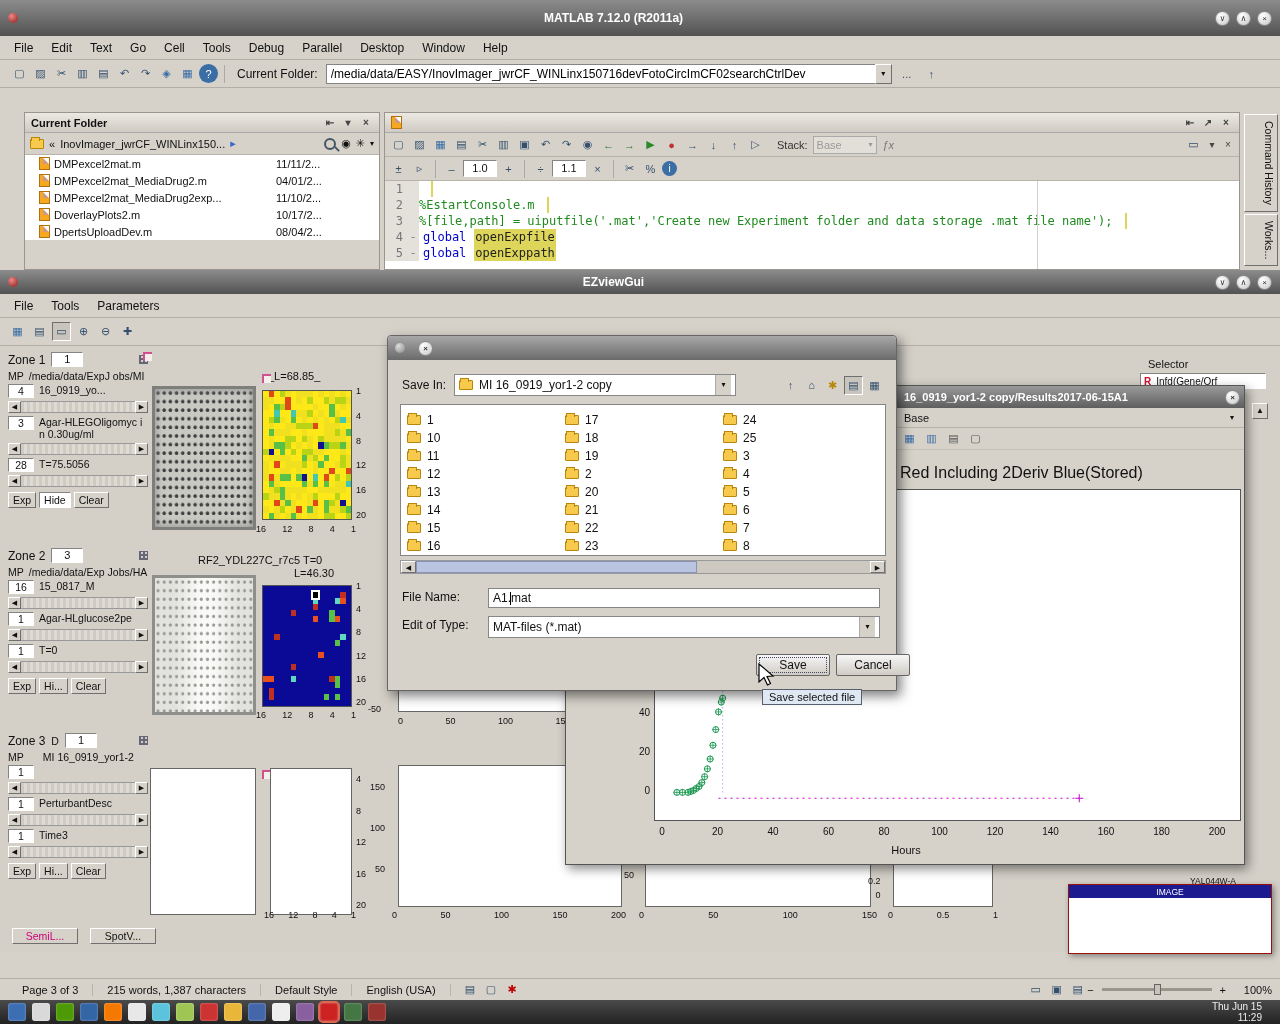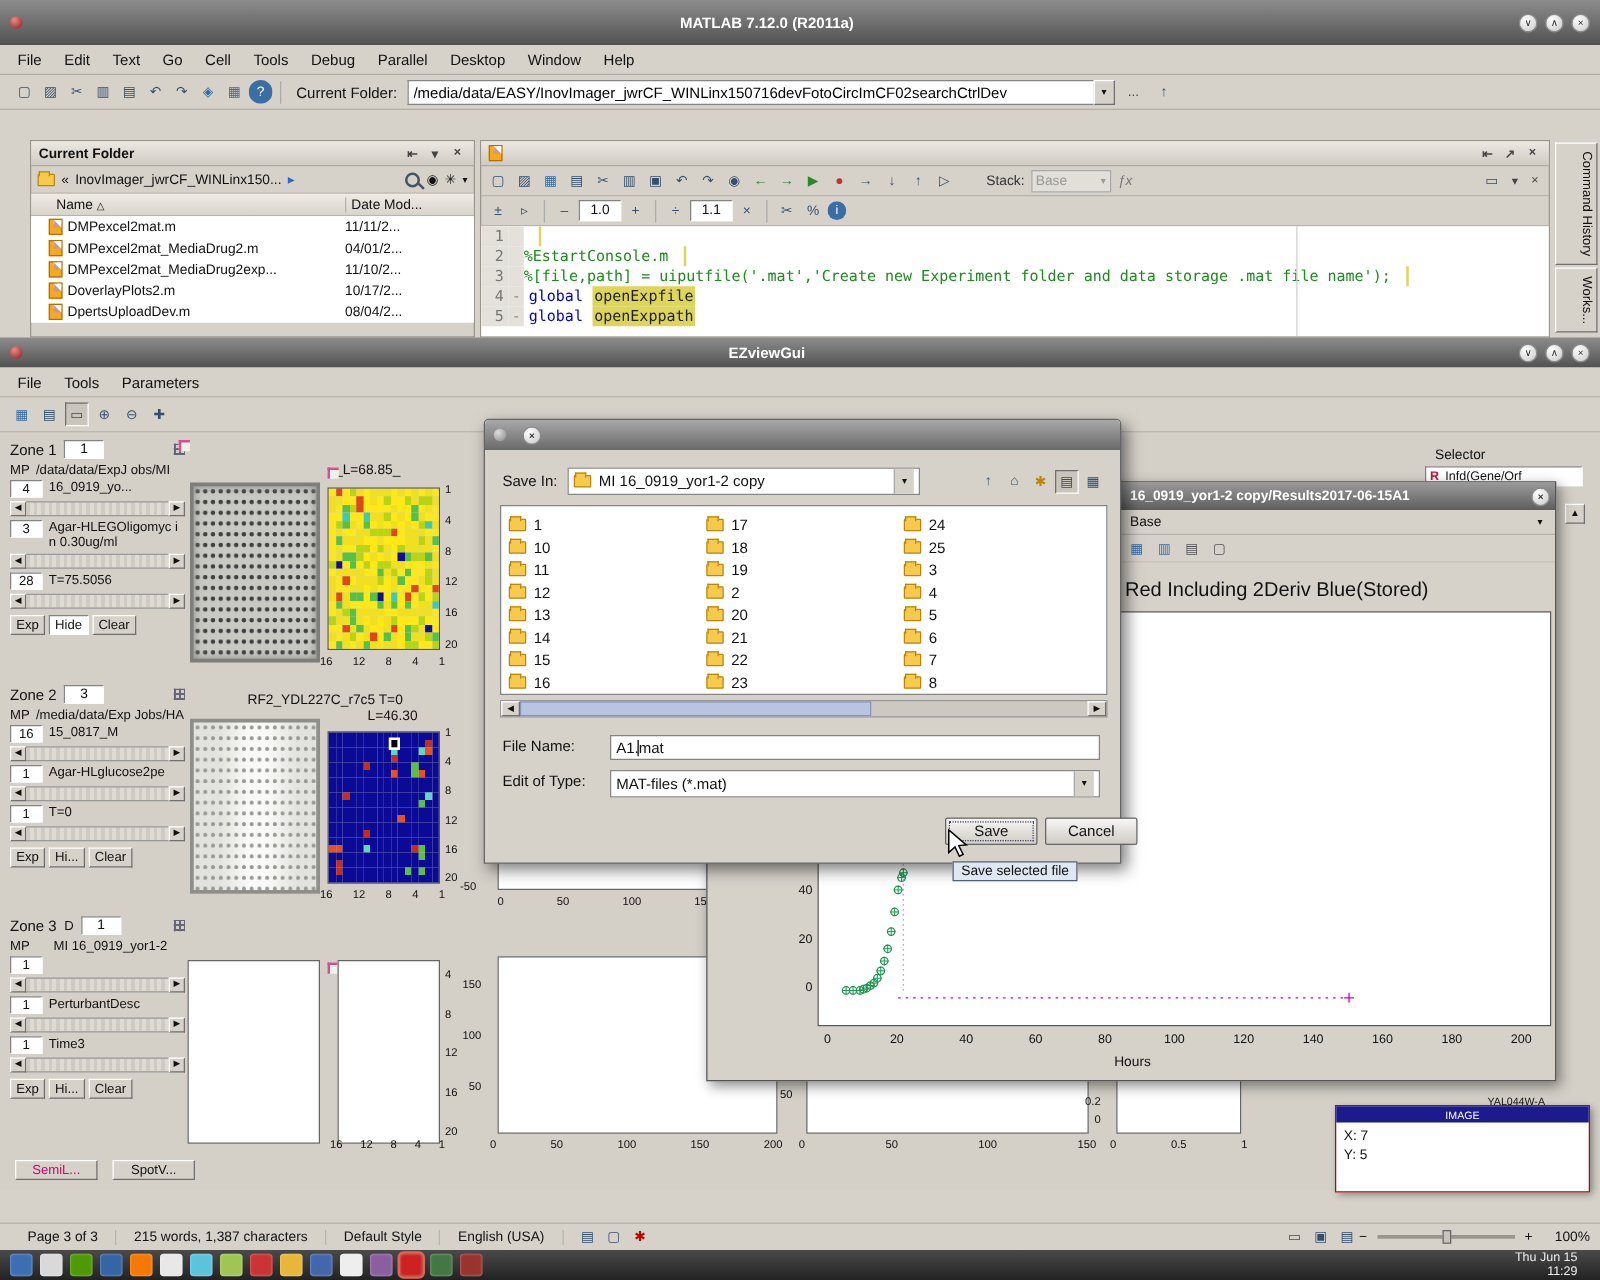--- a/index.html
+++ b/index.html
@@ -52,21 +52,21 @@
 .ed-tb{height:24px;display:flex;align-items:center;padding:0 4px;border-bottom:1px solid #b8b4ac;gap:2px;}
 #code-area{position:relative;flex:1;background:#fff;overflow:hidden;}
 #code-area::after{content:"";position:absolute;left:652px;top:0;bottom:0;border-left:1px solid #d0d0d0;}
 .codeline{display:flex;height:16px;line-height:16px;font-family:"DejaVu Sans Mono",monospace;font-size:12px;white-space:pre;}
 .ln{width:22px;text-align:right;padding-right:4px;color:#777;background:#e4e1da;flex:none;}
 .fold{width:12px;color:#888;background:#e4e1da;flex:none;text-align:center;}
 .cmt{color:#1f8b1f;}
 .kw{color:#0000cd;margin-left:4px;}
 .vr{background:#ded65a;color:#222;margin-left:8px;padding:0 1px;}
 .zoom-field{width:34px;height:17px;text-align:center;font-size:11px;line-height:15px;}
-.stack-lab{font-size:11px;color:#333;margin-left:22px;}
+.stack-lab{font-size:11px;color:#333;margin-left:10px;}
 .stack-combo{display:flex;align-items:center;width:64px;height:18px;background:#e2dfd8;border:1px solid #aaa;color:#999;font-size:11px;padding:0 3px;margin-left:3px;}
 #side-strip{left:1242px;top:112px;width:38px;height:158px;display:flex;flex-direction:column;gap:2px;padding:2px;}
 .vtab{writing-mode:vertical-rl;transform:rotate(0deg);font-size:10.5px;padding:6px 2px;text-align:center;flex:none;}
 
 #ez-title{left:0;top:270px;width:1280px;height:24px;}
 #ez-menubar{left:0;top:294px;width:1280px;height:24px;}
 #ez-toolbar{left:0;top:318px;width:1280px;height:28px;background:#d6d2ca;border-bottom:1px solid #b3afa7;display:flex;align-items:center;padding:0 8px;gap:3px;}
 #ez-content{left:0;top:346px;width:1280px;height:606px;background:#d4d0c8;}
 
 .zone{position:absolute;width:140px;font-size:10.5px;}
@@ -205,24 +205,20 @@
     <div class="crumb">
       <span class="folder-ico"></span>
       <span>«</span>
       <span style="white-space:nowrap;overflow:hidden;max-width:200px;">InovImager_jwrCF_WINLinx150...</span>
       <span style="color:#36c;">▸</span>
       <span style="flex:1;"></span>
       <span class="loupe"></span>
       <span>◉</span>
       <span>✳</span>
       <span style="font-size:8px;">▾</span>
-    </div>
-    <div class="colhead">
-      <span class="c1"><span>Name</span> <span style="font-size:8px;">△</span></span>
-      <span class="c2">Date Mod...</span>
     </div>
     <div id="file-rows">
 
         <div class="frow">
           <span class="mfile-ico"></span>
           <span class="fname">DMPexcel2mat.m</span>
           <span class="fdate">11/11/2...</span>
         </div>
 
         <div class="frow">
@@ -370,21 +366,21 @@
   <div class="abs" id="ez-content">
 
     <div class="zone" style="left:8px;top:6px;">
       <div class="zone-head">
         <span class="zone-title">Zone 1</span>
         <span class="zone-num sunken">1</span>
         <span class="mini-grid"></span>
       </div>
       <div class="zrow">
           <span class="zlab">MP</span>
-          <span class="ztext">/data/data/ExpJ obs/MI</span>
+          <span class="ztext">/media/data/ExpJ obs/MI</span>
         </div>
       <div class="zrow">
           <span class="zval sunken">4</span>
           <span class="ztext">16_0919_yo...</span>
         </div>
       <div class="zslider">
           <span class="zarrow bevel">◀</span>
           <span class="ztrack"></span>
           <span class="zarrow bevel">▶</span>
         </div>
@@ -1341,24 +1337,20 @@
         <div style="left: 638px;">200</div>
       </div>
     <div id="results-xlabel">Hours</div>
     <div id="results-ylabel">Intensities</div>
   </div>
 
   <div class="abs" id="image-win">
     <div id="image-title">
         <span>IMAGE</span>
       </div>
-    <div class="coords">
-      <div>X: 7</div>
-      <div>Y: 5</div>
-    </div>
   </div>
 
   <div class="abs" id="dialog">
     <div id="dlg-title">
       <span class="win-dot" style="background:radial-gradient(circle at 35% 30%,#ddd,#888);"></span>
       <span class="circle">×</span>
     </div>
     <div class="dlg-row" style="left:14px;top:38px;width:482px;gap:8px;">
       <span>Save In:</span>
       <span class="combo" style="width:282px;">

